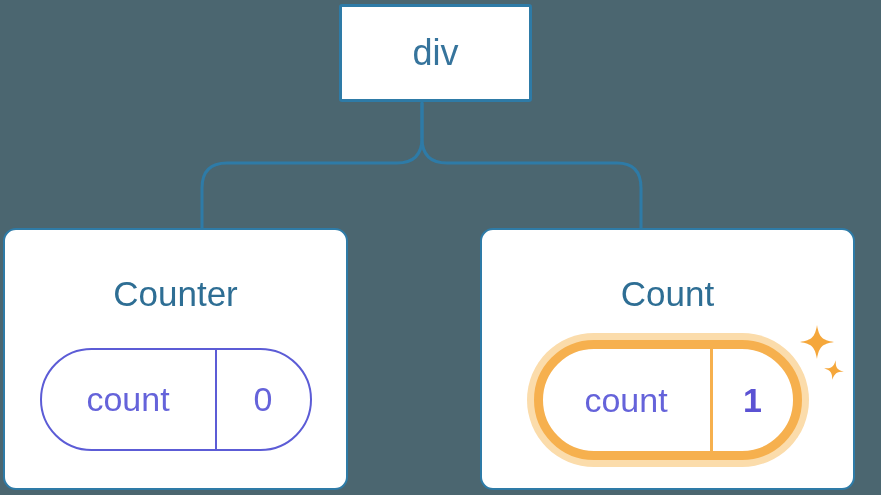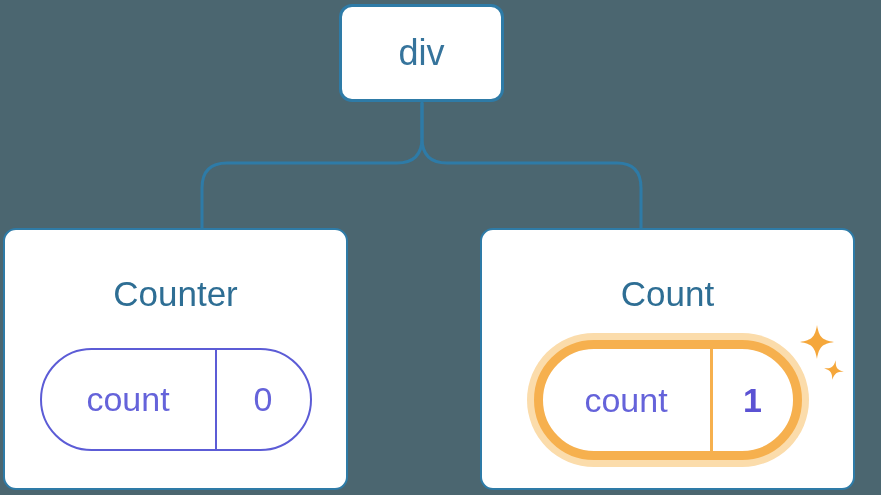--- a/index.html
+++ b/index.html
@@ -16,24 +16,24 @@
   }
   .connector-svg {
     position: absolute;
     left: 0; top: 0;
     width: 881px; height: 495px;
     pointer-events: none;
   }
   .node-root {
     position: absolute;
     left: 339px; top: 4px;
-    width: 165px; height: 98px;
+    width: 193px; height: 98px;
     background: #ffffff;
     border: 3px solid #2e7ba7;
-    border-radius: 13px;
+    border-radius: 3px;
     box-sizing: border-box;
     display: flex;
     align-items: center;
     justify-content: center;
     font-size: 36px;
     color: #36749c;
   }
   .card {
     position: absolute;
     top: 228px;

